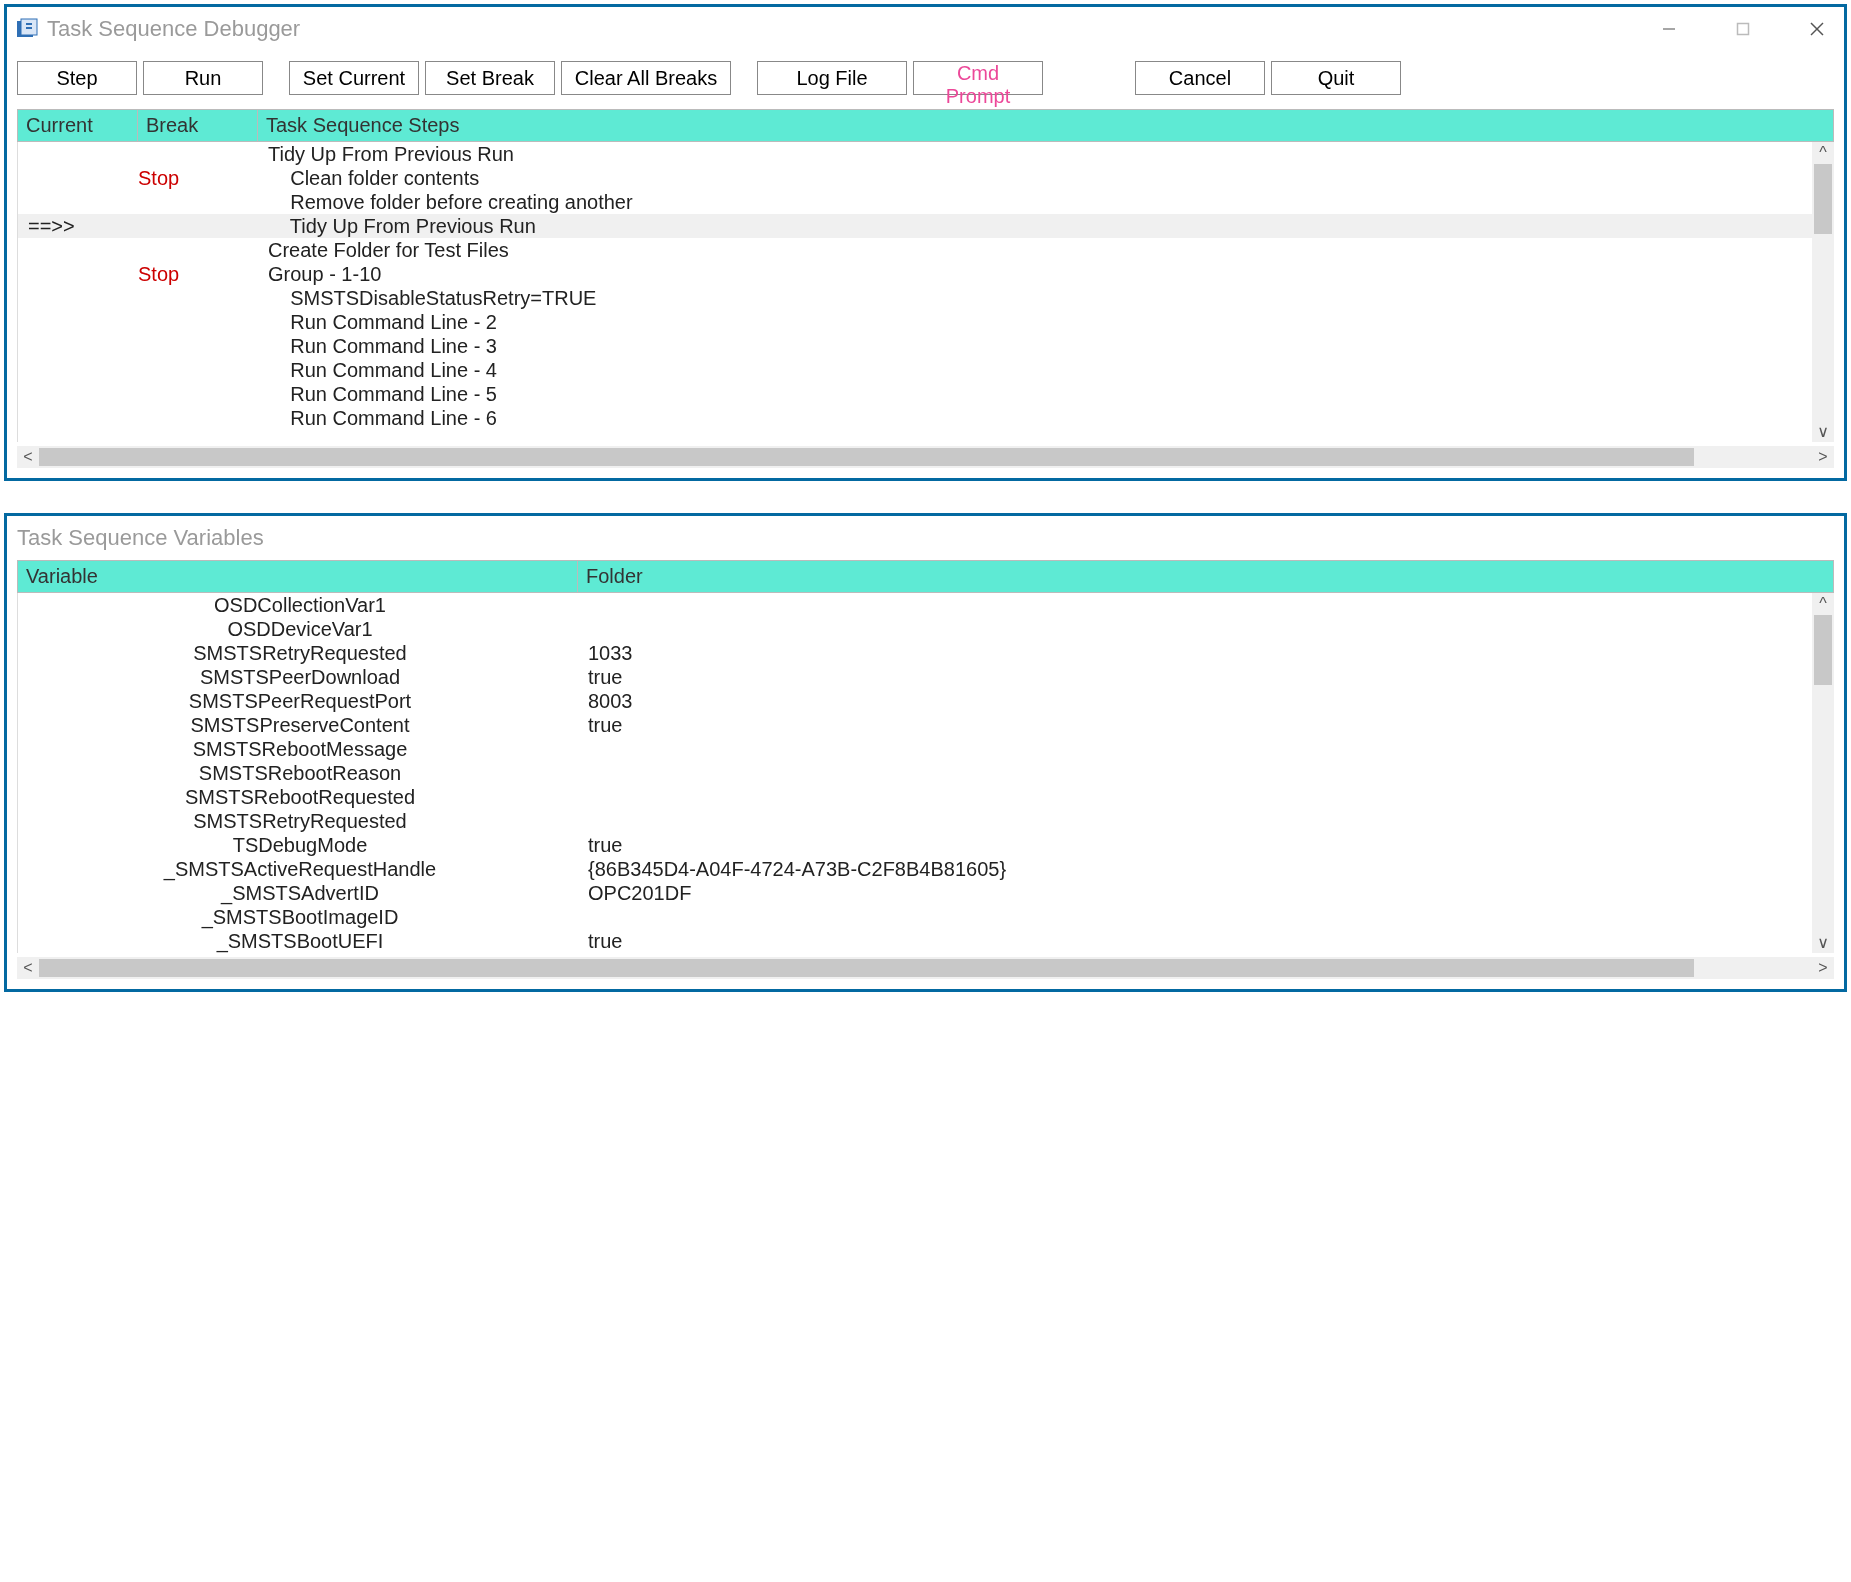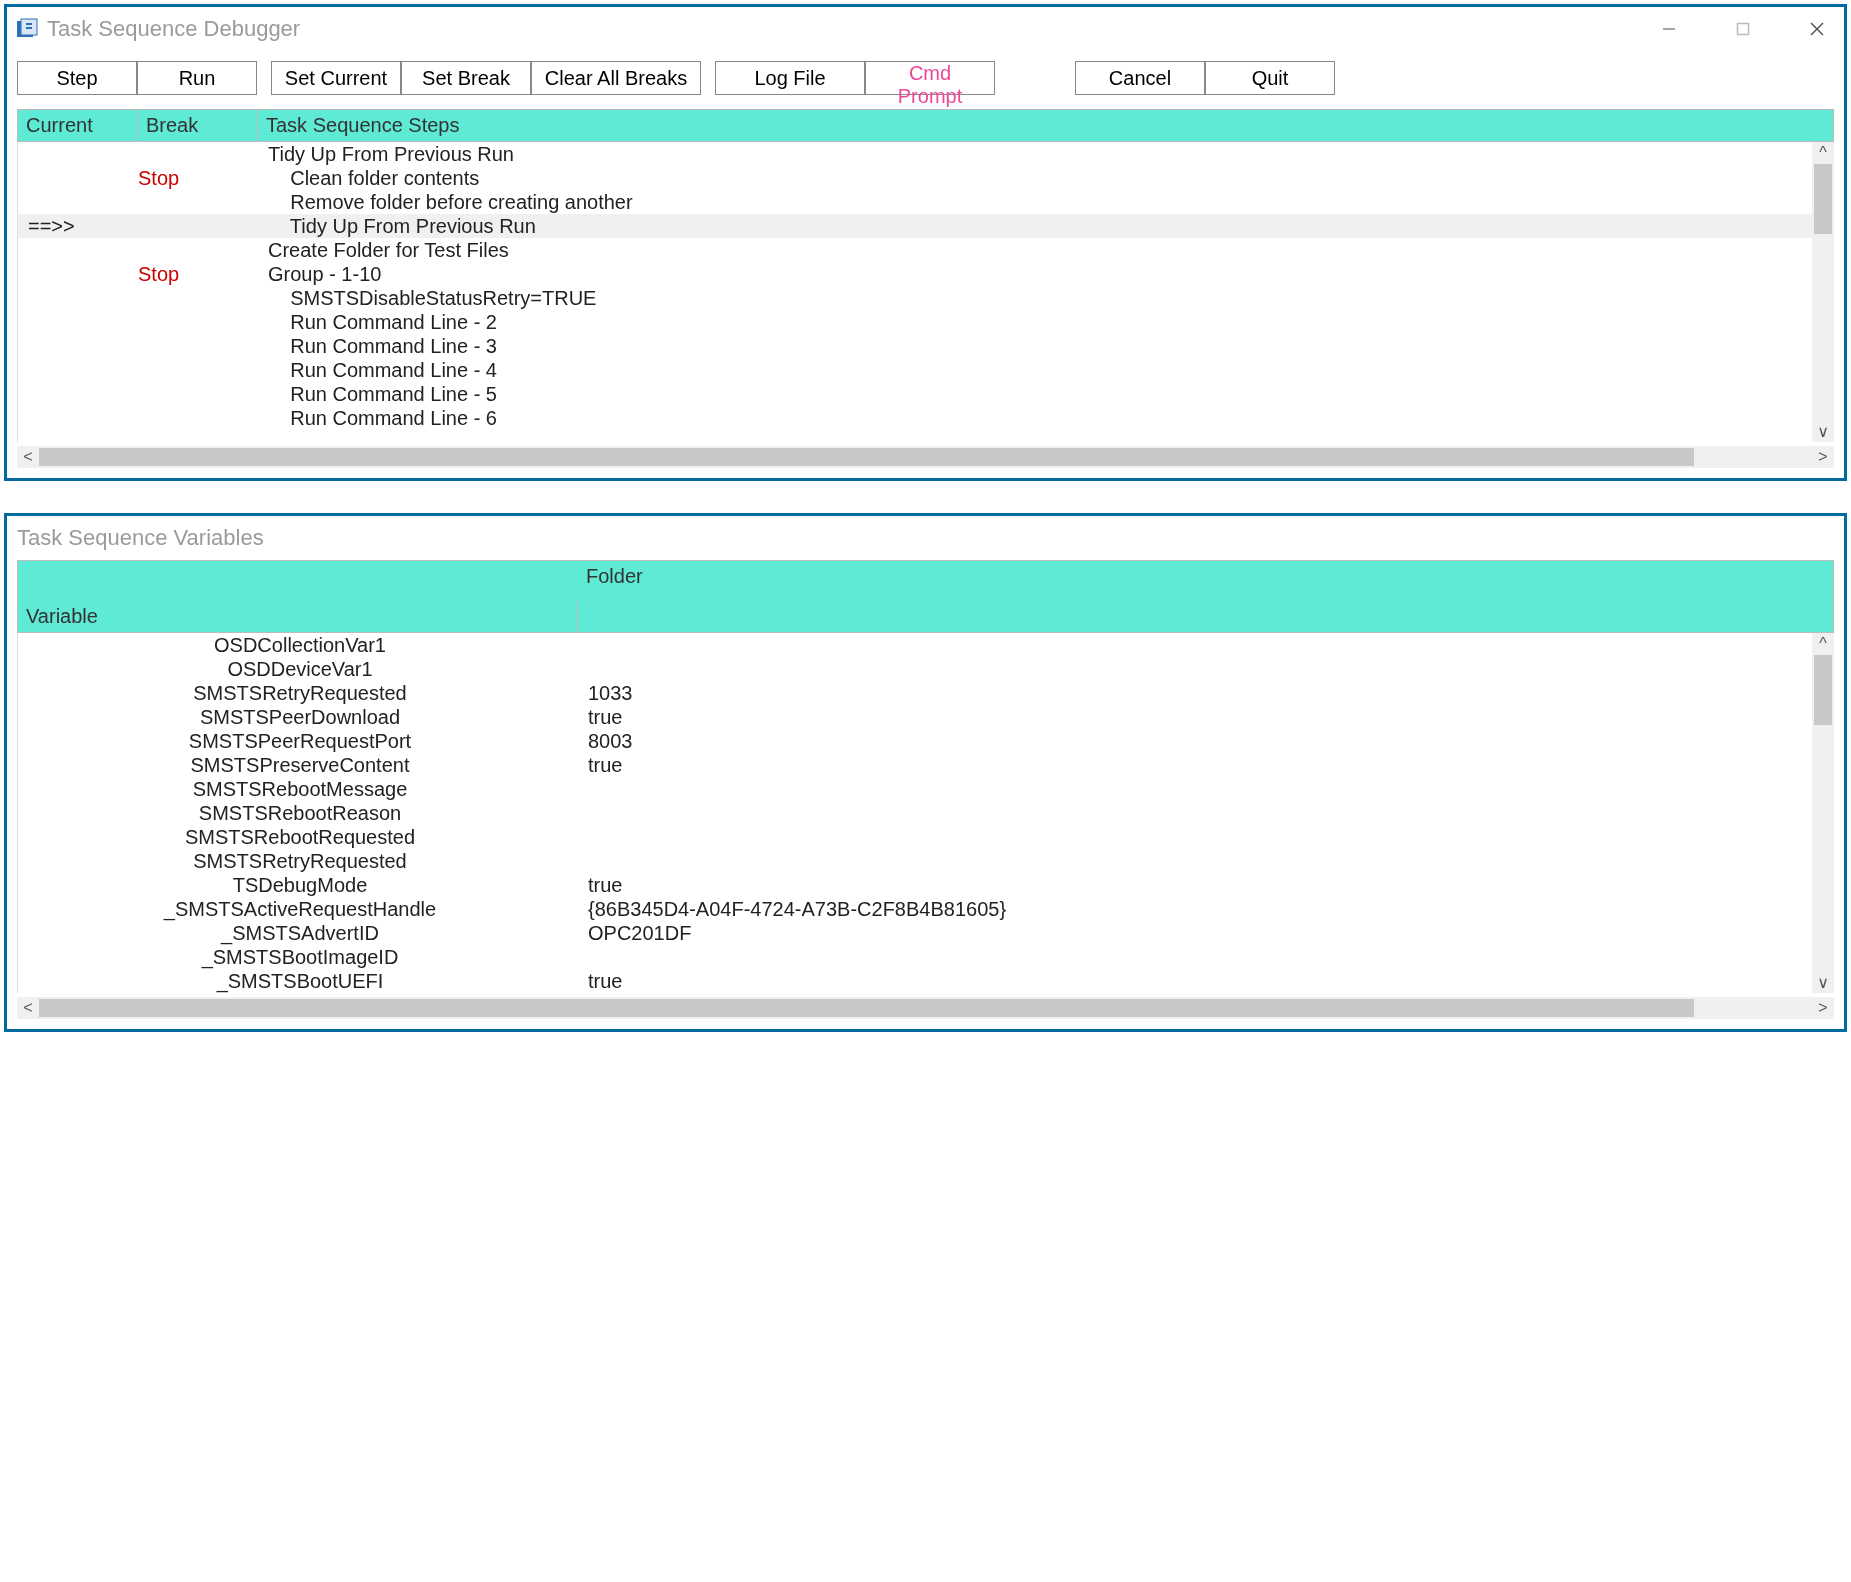--- a/index.html
+++ b/index.html
@@ -39,20 +39,21 @@
     font-size: 18px;
     user-select: none;
   }
   .win-btn.x { font-size: 26px; }
   .app-icon {
     width: 24px; height: 24px; margin-right: 8px;
     display: inline-block;
   }
   .toolbar {
     display: flex;
+    gap: 6px;
     padding: 10px 10px 14px 10px;
   }
   .toolbar button {
     font: inherit;
     font-size: 20px;
     background: #fff;
     border: 1px solid #888;
     height: 34px;
     padding: 0 10px;
     cursor: pointer;
@@ -108,21 +109,21 @@
   .row .c-step { padding-left: 10px; white-space: pre; }
   
   .steps .hcell.h-cur { width: 120px; }
   .steps .hcell.h-break { width: 120px; }
   .steps .hcell.h-steps { flex: 1; border-right: none; }
   .steps .row .c-cur { width: 120px; }
   .steps .row .c-break { width: 120px; }
   .steps .row .c-step { flex: 1; }
 
   
-  .vars .hcell.h-var { width: 560px; margin-top: 40px; }
+  .vars .hcell.h-var { width: 560px; }
   .vars .hcell.h-val { flex: 1; border-right: none; }
   .vars .row .c-var { width: 560px; padding-left: 4px; text-align: center; }
   .vars .row .c-val { flex: 1; padding-left: 10px; }
 
   .vscroll {
     position: absolute; top: 0; right: 0; bottom: 0; width: 22px;
     background: #f0f0f0;
     display: flex; flex-direction: column; justify-content: space-between;
     user-select: none;
   }

